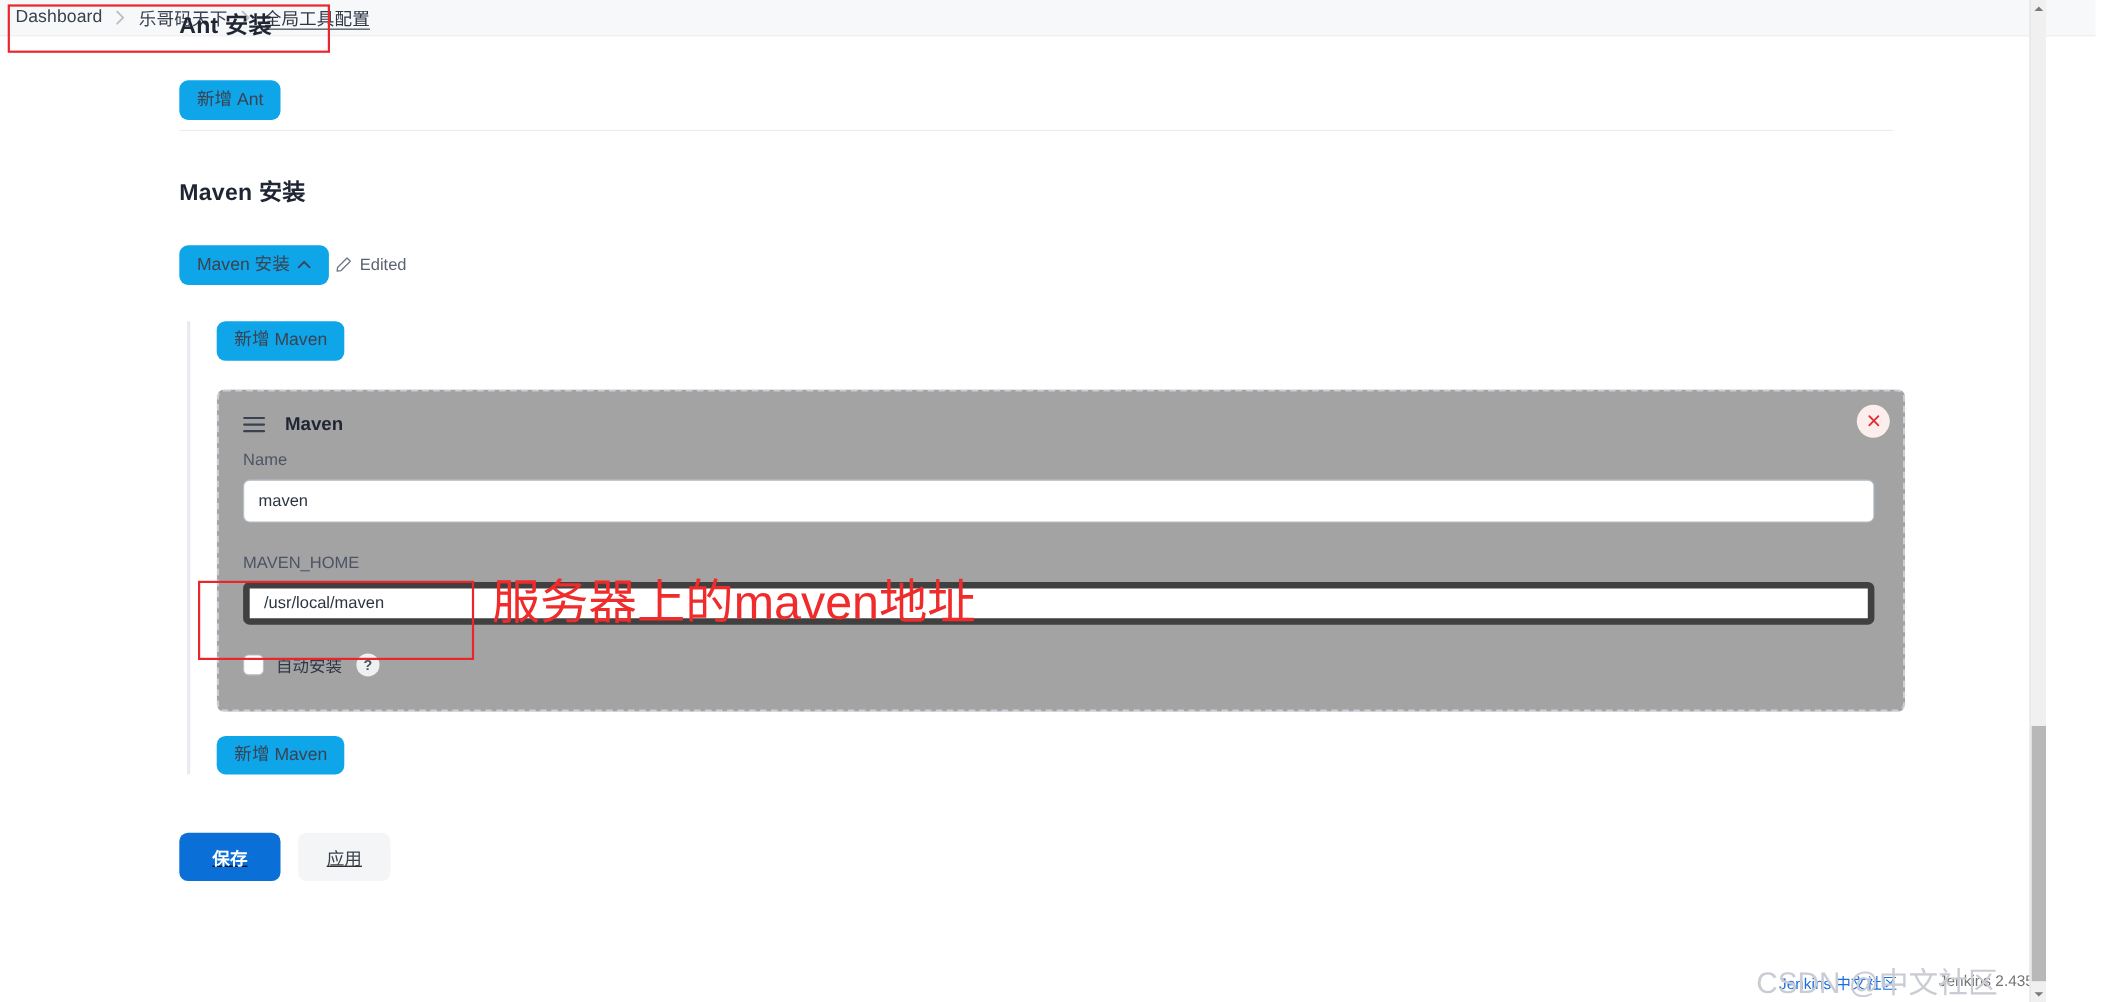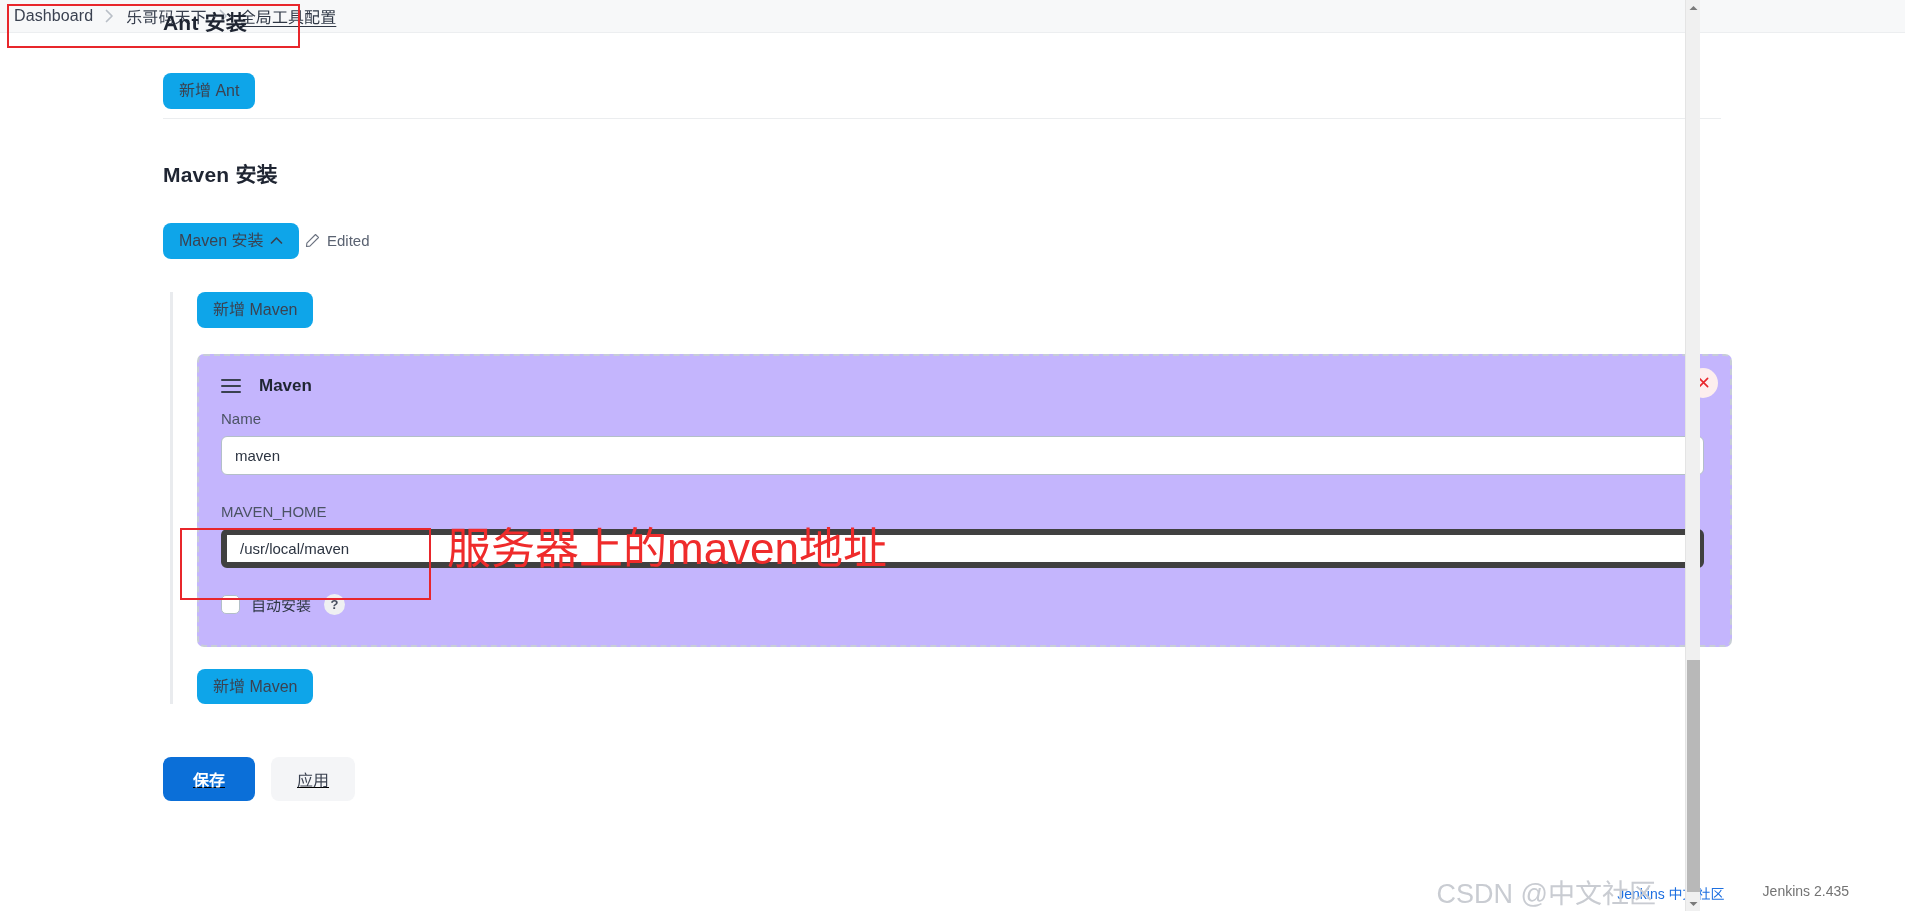--- a/index.html
+++ b/index.html
@@ -6,21 +6,21 @@
   * { box-sizing: border-box; }
   html, body {
     margin: 0; padding: 0;
     width: 1920px; height: 911px;
     overflow: hidden;
     background: #ffffff;
     font-family: "Liberation Sans", "DejaVu Sans", sans-serif;
   }
   #page {
     position: relative;
-    width: 1700px; height: 911px;
+    width: 1860px; height: 911px;
     background: #ffffff;
   }
 
   
   .breadcrumb-bar {
     position: absolute;
     top: 0; left: 0;
     width: 1905px; height: 33px;
     background: #f7f8f9;
     border-bottom: 1px solid #eceef0;
@@ -127,21 +127,21 @@
   }
 
   #add-maven-top { margin: 0 0 0 0; }
 
   .tool-card {
     margin-top: 26px;
     border: 2px dashed #c7ced6;
     border-radius: 7px;
     padding: 20px 22px 30px 22px;
     position: relative;
-    background: #c4b5fd;
+    background: #a3a3a3;
     width: 1535px;
   }
 
   .card-head {
     display: flex;
     align-items: center;
     gap: 18px;
     margin-bottom: 14px;
   }
   .drag-handle {

